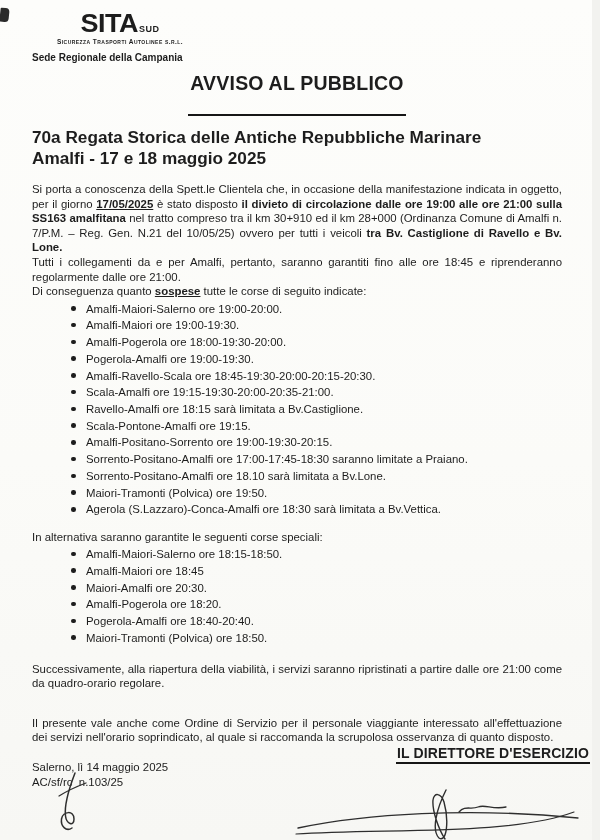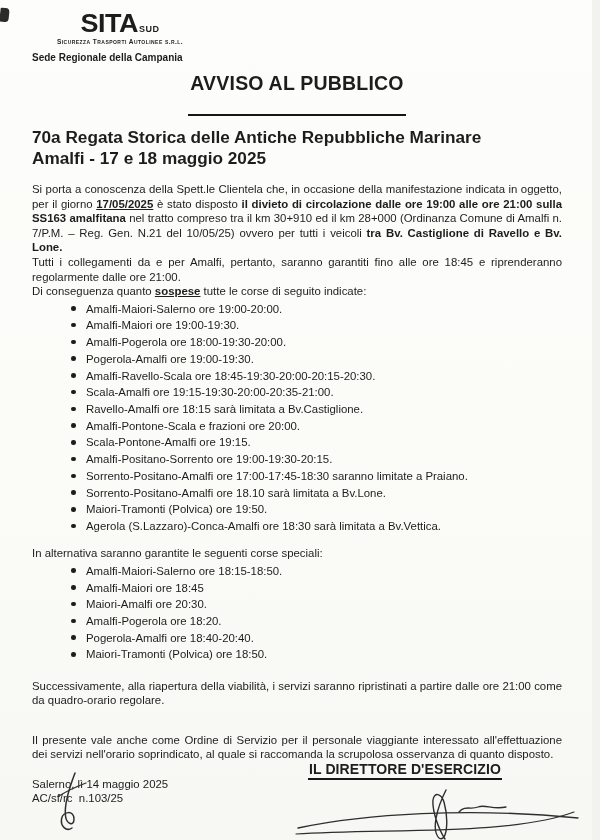--- a/index.html
+++ b/index.html
@@ -31,21 +31,21 @@
   ul.routes{list-style:none;margin:3px 0 0;padding:0 0 0 38px;}
   ul.routes li{position:relative;padding-left:16px;margin:2.6px 0;line-height:1.24;text-align:left;font-size:11.4px;}
   ul.routes li::before{content:"";position:absolute;left:1px;top:4.6px;width:4.6px;height:4.6px;border-radius:50%;background:#1d1d1d;}
   .alt-intro{margin-top:13px;}
   .resumption{margin-top:17px;}
   .service-order{margin-top:25px;}
   .place-date{margin-top:15px;text-align:left;}
   .protocol{white-space:pre-wrap;text-align:left;}
   
   .sig-initials{position:absolute;left:50px;top:770px;}
-  .director{position:absolute;left:308px;top:760px;width:282px;text-align:left;}
+  .director{position:absolute;left:308px;top:744px;width:282px;text-align:right;}
   .director-title{display:inline-block;font-size:14px;font-weight:700;letter-spacing:0.1px;border-bottom:2px solid #161616;padding:0 1px 1px;}
   .sig-main{position:absolute;left:294px;top:786px;}
   svg path{fill:none;stroke:#2e2e2e;stroke-linecap:round;}
 </style>
 </head>
 <body>
 
 <div class="page">
 
   <div class="scan-artifact"></div>
@@ -74,21 +74,20 @@
     <p><span>Di conseguenza quanto </span><span class="b u">sospese</span><span> tutte le corse di seguito indicate:</span></p>
 
     <ul class="routes">
         <li>Amalfi-Maiori-Salerno ore 19:00-20:00.</li>
         <li>Amalfi-Maiori ore 19:00-19:30.</li>
         <li>Amalfi-Pogerola ore 18:00-19:30-20:00.</li>
         <li>Pogerola-Amalfi ore 19:00-19:30.</li>
         <li>Amalfi-Ravello-Scala ore 18:45-19:30-20:00-20:15-20:30.</li>
         <li>Scala-Amalfi ore 19:15-19:30-20:00-20:35-21:00.</li>
         <li>Ravello-Amalfi ore 18:15 sarà limitata a Bv.Castiglione.</li>
-        <li>Amalfi-Pontone-Scala e frazioni ore 20:00.</li>
         <li>Scala-Pontone-Amalfi ore 19:15.</li>
         <li>Amalfi-Positano-Sorrento ore 19:00-19:30-20:15.</li>
         <li>Sorrento-Positano-Amalfi ore 17:00-17:45-18:30 saranno limitate a Praiano.</li>
         <li>Sorrento-Positano-Amalfi ore 18.10 sarà limitata a Bv.Lone.</li>
         <li>Maiori-Tramonti (Polvica) ore 19:50.</li>
         <li>Agerola (S.Lazzaro)-Conca-Amalfi ore 18:30 sarà limitata a Bv.Vettica.</li>
       </ul>
 
     <p class="alt-intro">In alternativa saranno garantite le seguenti corse speciali:</p>
 

